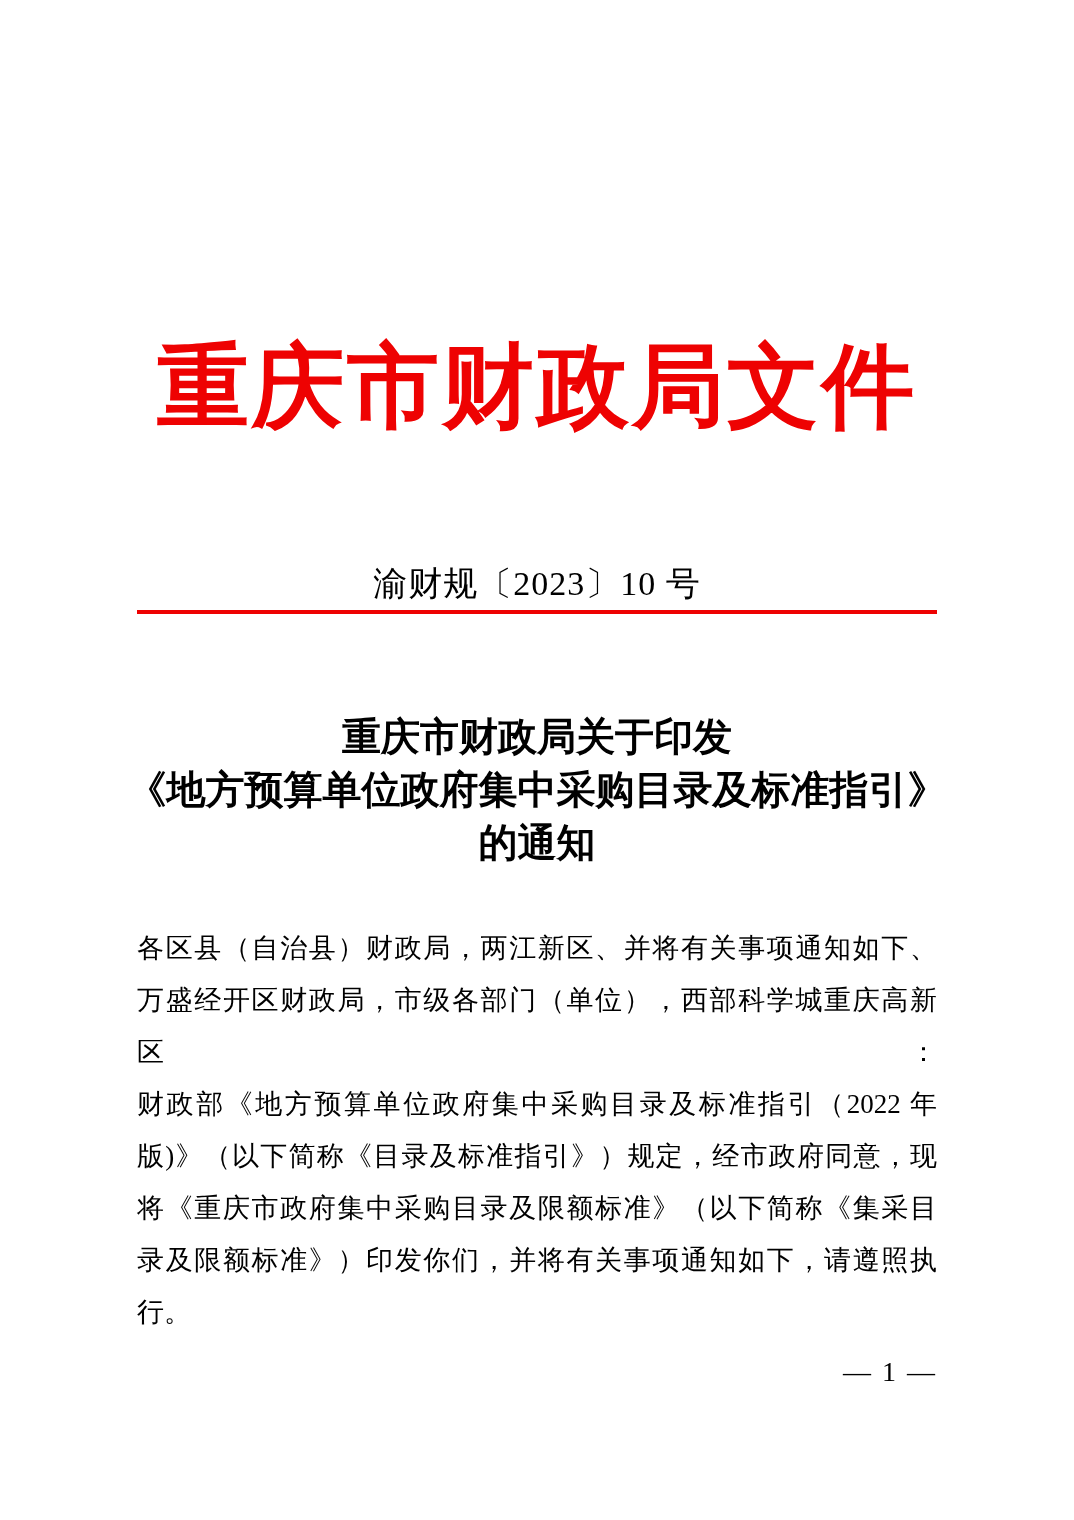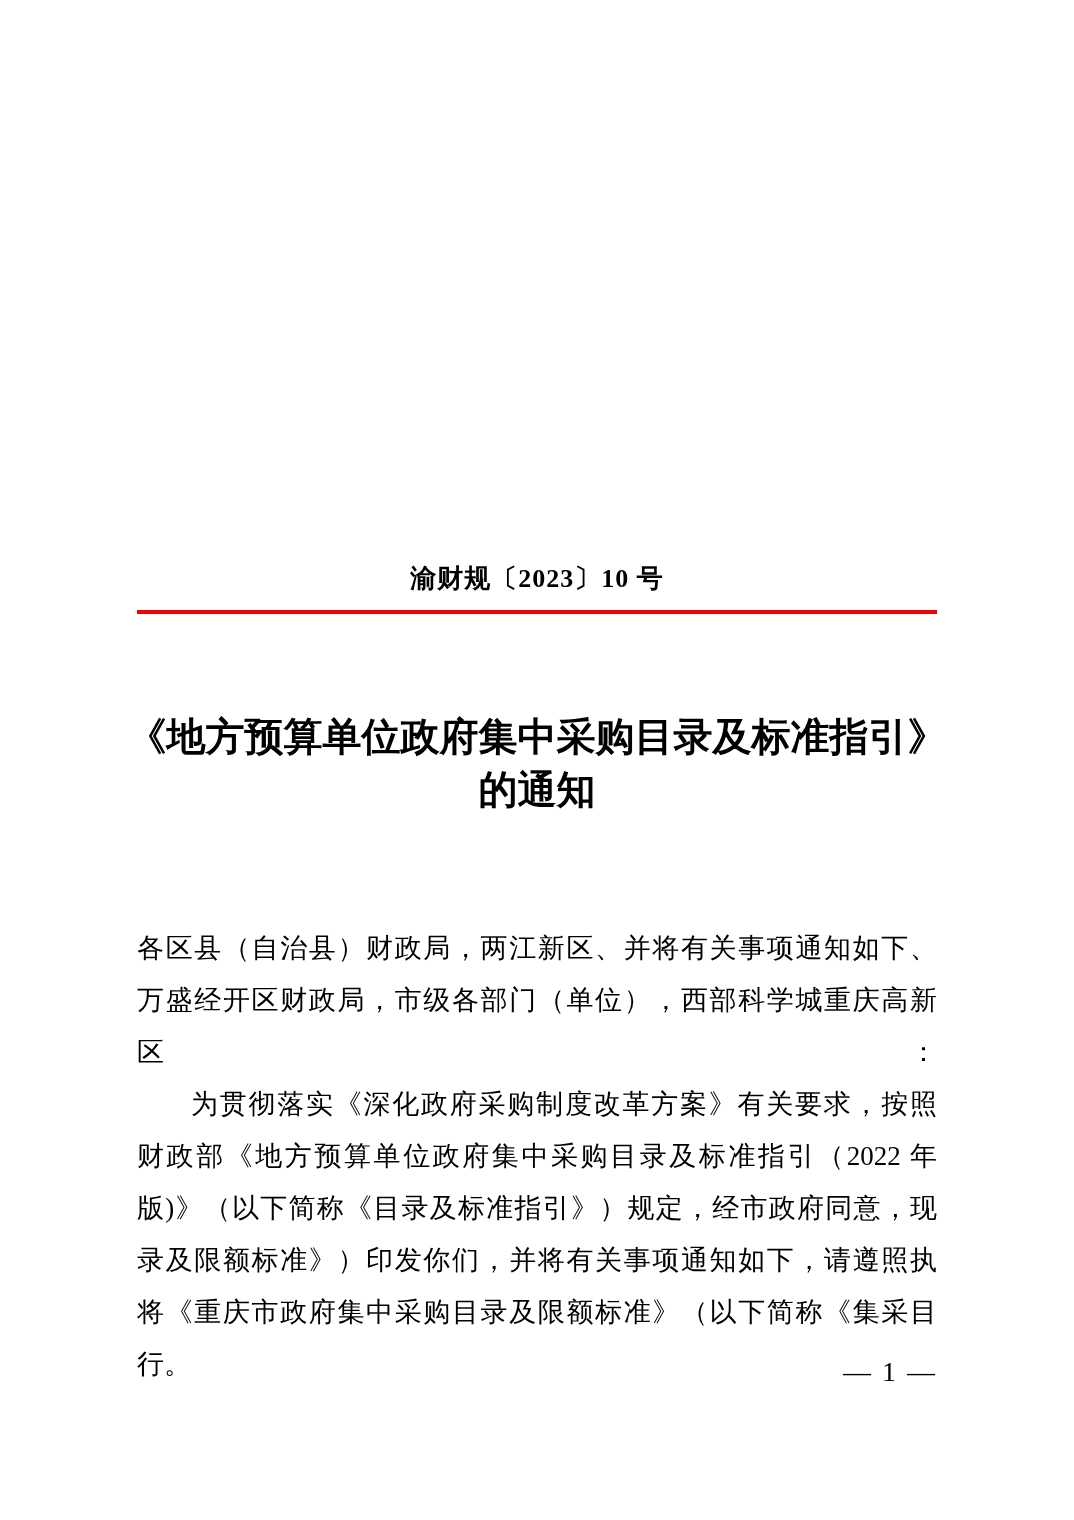--- a/index.html
+++ b/index.html
@@ -25,24 +25,23 @@
     letter-spacing: 3px;
     line-height: 1.12;
     white-space: nowrap;
   }
   .doc-number {
     position: absolute;
     top: 561px;
     left: 0;
     width: 100%;
     text-align: center;
-    font-size: 26px;
+    font-size: 34px;
     letter-spacing: 1px;
     white-space: nowrap;
-    font-weight: bold;
   }
   .red-line {
     position: absolute;
     top: 610px;
     left: 137px;
     width: 800px;
     height: 4px;
     background: var(--accent, #ee0202);
   }
   .notice-title {
@@ -80,36 +79,37 @@
     font-size: 28px;
     letter-spacing: 2px;
     white-space: nowrap;
   }
 </style>
 </head>
 <body>
 
 <div class="page">
 
+  <div class="banner-title">重庆市财政局文件</div>
 
   <div class="doc-number">渝财规〔2023〕10 号</div>
 
   <div class="red-line"></div>
 
   <div class="notice-title">
+    <div>重庆市财政局关于印发</div>
     <div>《地方预算单位政府集中采购目录及标准指引》</div>
     <div>的通知</div>
   </div>
 
   <div class="doc-body">
     <div class="body-line">各区县（自治县）财政局，两江新区、并将有关事项通知如下、</div>
     <div class="body-line">万盛经开区财政局，市级各部门（单位），西部科学城重庆高新区：</div>
-    <div class="body-line indent-line">为贯彻落实《深化政府采购制度改革方案》有关要求，按照</div>
     <div class="body-line">财政部《地方预算单位政府集中采购目录及标准指引（2022 年</div>
     <div class="body-line">版)》（以下简称《目录及标准指引》）规定，经市政府同意，现</div>
+    <div class="body-line">将《重庆市政府集中采购目录及限额标准》（以下简称《集采目</div>
     <div class="body-line">录及限额标准》）印发你们，并将有关事项通知如下，请遵照执</div>
-    <div class="body-line">将《重庆市政府集中采购目录及限额标准》（以下简称《集采目</div>
     <div class="body-line last-line">行。</div>
   </div>
 
   <div class="page-number">— 1 —</div>
 
 </div>
 
 </body></html>

